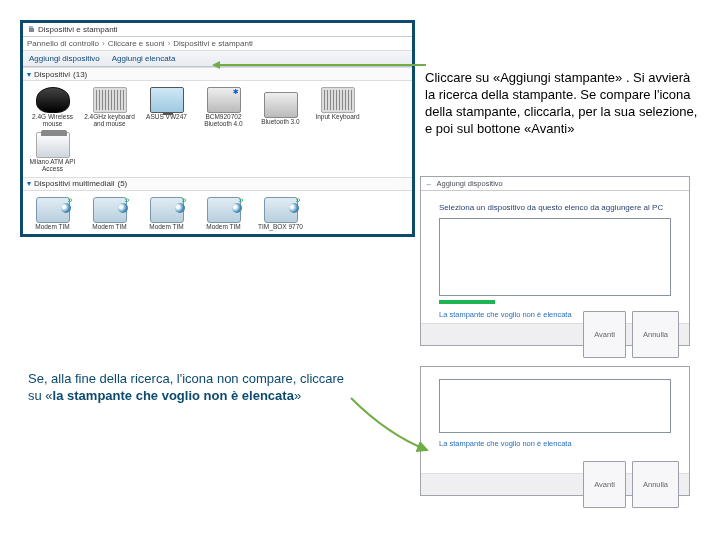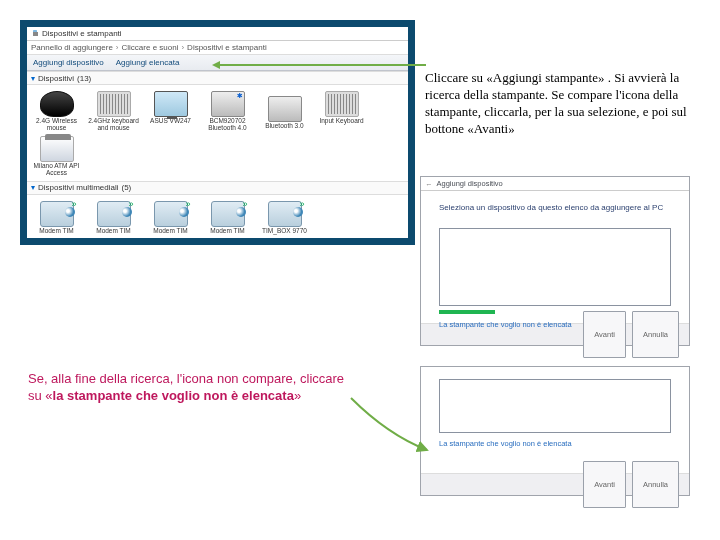--- a/index.html
+++ b/index.html
@@ -1,17 +1,17 @@
 <!DOCTYPE html>
 <html><head>
 <meta charset="utf-8">
 <style>
   *{box-sizing:border-box;margin:0;padding:0;font-family:"Segoe UI",Arial,sans-serif}
   body{width:720px;height:540px;background:#fff;position:relative;overflow:hidden}
-  .panel{position:absolute;left:20px;top:20px;width:395px;background:#fff;border:7px solid #0c4a6e;font-size:8px;color:#333}
+  .panel{position:absolute;left:20px;top:20px;width:395px;background:#fff;border:3px solid #0c4a6e;font-size:8px;color:#333}
   .titlebar{display:flex;align-items:center;height:14px;background:#fff;border-bottom:1px solid #ccc;padding:0 4px;gap:3px}
   .ti-icon{width:8px;height:8px;display:inline-block}
   .ti-dev{background:radial-gradient(circle at 50% 30%,#7db7e0 35%,#fff 36%)}
   .ti-dev::after{content:"";display:block;width:5px;height:4px;background:#888;margin:2px auto 0}
   .crumbs{display:flex;align-items:center;gap:3px;height:14px;padding:0 4px;border-bottom:1px solid #ddd;color:#555}
   .crumb::after{content:"›";margin-left:3px;color:#888}
   .crumb:last-child::after{content:""}
   .toolbar{display:flex;align-items:center;gap:12px;height:16px;padding:0 6px;background:linear-gradient(#f4f6f9,#e8ebf0);border-bottom:1px solid #c0c4cc;color:#114a7a;font-size:8px}
   .arrow1{position:absolute;left:216px;top:64px;width:210px;height:2px;background:#70ad47}
   .arrow1::before{content:"";position:absolute;left:-8px;top:-3px;border:4px solid transparent;border-right:8px solid #70ad47}
@@ -27,50 +27,50 @@
   .mon-ico::after{content:"";position:absolute;left:12px;bottom:-3px;width:10px;height:3px;background:#555}
   .bt-ico{background:linear-gradient(#eee,#bbb);border:1px solid #888;border-radius:2px}
   .bt-ico::before{content:"✱";position:absolute;right:1px;top:0;color:#0a5fd0;font-size:7px}
   .bt-ico2{background:linear-gradient(#eee,#bbb);border:1px solid #888;border-radius:2px;height:16px;margin-top:5px}
   .tim-ico{background:linear-gradient(#fff,#cfd6e0);border:1px solid #aaa;border-radius:2px}
   .tim-ico::before{content:"";position:absolute;top:-3px;left:4px;width:26px;height:6px;background:#888;border-radius:2px 2px 0 0}
   .speak-ico{background:linear-gradient(#e0ecf4,#b9cfdd);border:1px solid #7a97ad;border-radius:3px}
   .speak-ico::before{content:"";position:absolute;right:-2px;top:5px;width:10px;height:10px;background:radial-gradient(circle at 30% 40%,#fff 15%,#3f87b7 60%);border-radius:50%}
   .speak-ico::after{content:"»";position:absolute;right:-4px;top:-3px;color:#00a651;font-size:9px}
 
-  .ann1{position:absolute;left:425px;top:70px;width:275px;font-family:Liberation Serif, serif;font-size:13px;line-height:1.3;color:#000}
-  .ann2{position:absolute;left:28px;top:371px;width:320px;font-family:Georgia,serif;font-size:13px;line-height:1.3;color:#be185d}
+  .ann1{position:absolute;left:425px;top:70px;width:275px;font-family:Liberation Sans, sans-serif;font-size:13px;line-height:1.3;color:#000}
+  .ann2{position:absolute;left:28px;top:371px;width:320px;font-family:Georgia,serif;font-size:13px;line-height:1.3;color:#0c4a6e}
   .ann2 b{font-weight:bold}
 
   .dlg{position:absolute;border:1px solid #a0a4ac;background:#fff;font-size:7.5px;color:#4a4e56}
   .dlg1{left:420px;top:176px;width:270px;height:170px}
   .dlg2{left:420px;top:366px;width:270px;height:130px}
   .dlg-head{display:flex;align-items:center;height:14px;padding:0 4px;border-bottom:1px solid #ccc;gap:4px}
   .dlg-body{padding:12px 18px 6px;height:calc(100% - 14px - 22px);position:relative}
-  .prompt{font-size:8px;color:#2a3f6e;margin-bottom:16px}
+  .prompt{font-size:8px;color:#2a3f6e;margin-bottom:6px}
   .box{border:1px solid #8a92a0;background:#fff}
   .dlg1 .box{height:78px}
   .dlg2 .box{height:54px}
   .bar{height:4px;margin-top:4px;width:56px;background:#1fb551}
   .link{color:#2a6ebf;font-size:7.5px;margin-top:6px;display:block}
   .dlg-foot{display:flex;justify-content:flex-end;gap:6px;align-items:center;height:22px;padding:0 10px;background:#efeff2;border-top:1px solid #ddd}
   .btn{border:1px solid #9aa0aa;background:#f7f7f9;font-size:7.5px;color:#666;padding:18px 10px;border-radius:1px}
   .arrow2{position:absolute;left:349px;top:396px;width:82px;height:60px}
   .arrow2 svg{overflow:visible}
 </style>
 </head>
 <body>
 
 <div class="panel">
   <div class="titlebar">
     <span class="ti-icon ti-dev"></span>
     <span>Dispositivi e stampanti</span>
   </div>
   <div class="crumbs">
-    <span class="crumb">Pannello di aggiungere</span>
+    <span class="crumb">Pannello di controllo</span>
     <span class="crumb">Cliccare e suoni</span>
     <span class="crumb">Dispositivi e stampanti</span>
   </div>
   <div class="toolbar">
     <span>Aggiungi dispositivo</span>
     <span>Aggiungi elencata</span>
   </div>
   <div class="group-hdr">
     <span class="chev">▾</span>
     <span>Dispositivi</span>

